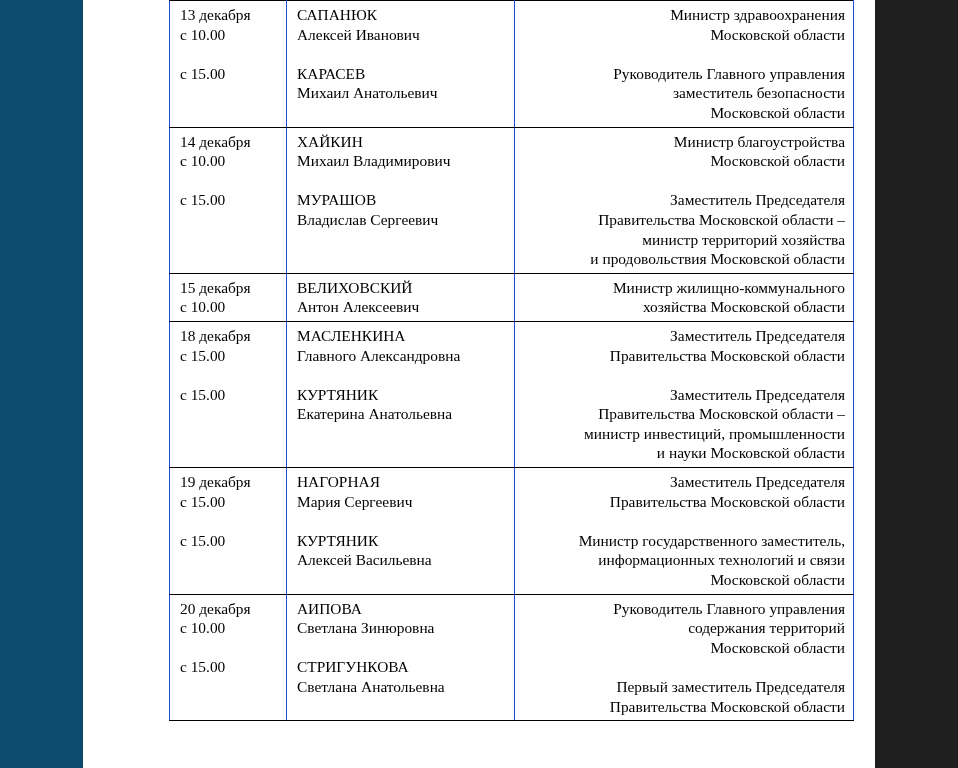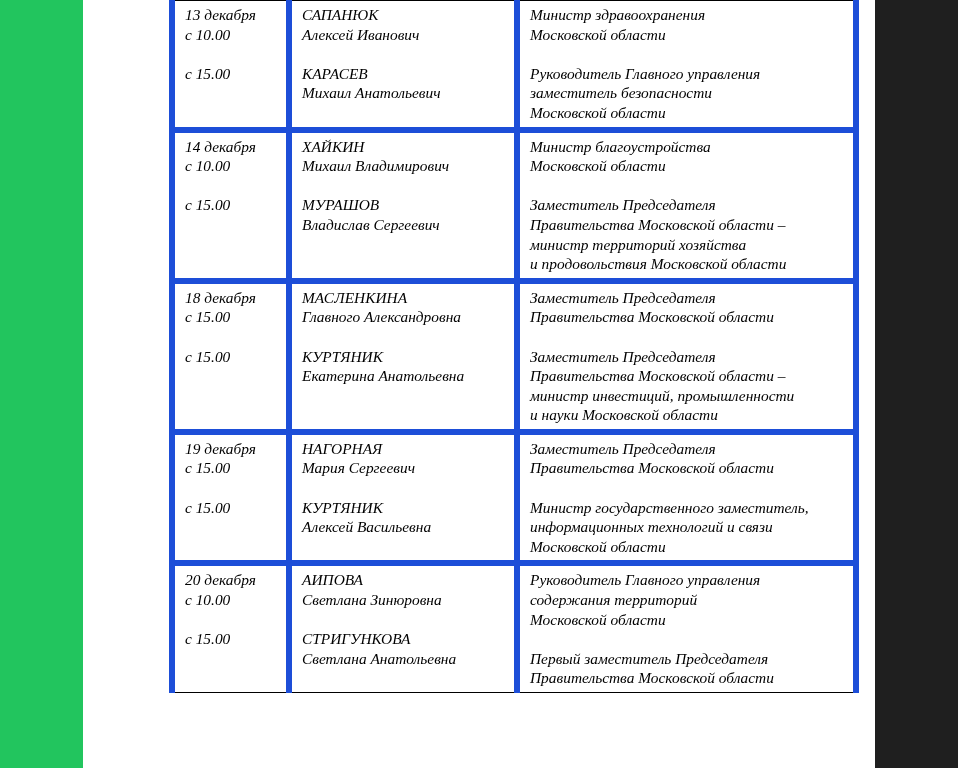--- a/index.html
+++ b/index.html
@@ -12,61 +12,60 @@
     height: 768px;
     overflow: hidden;
     font-family: "Liberation Serif", "DejaVu Serif", serif;
   }
 
   
   #viewer {
     position: relative;
     width: 794px;
     height: 768px;
-    background: #22c55e;
-    font-style: italic;
+    background: #0c4a6e;
   }
   #page {
     position: absolute;
     left: 83px;
     top: 0;
     width: 792px;
     height: 768px;
     background: #ffffff;
   }
 
   
   #doc-table {
     position: absolute;
     left: 86px;     
     top: 0;
     width: 684px;   
     border-collapse: collapse;
     table-layout: fixed;
   }
   #doc-table td {
-    border: 6px solid #1d4ed8;
+    border: 1px solid #1d4ed8;
     border-bottom: 1px solid #000000;
     vertical-align: top;
     padding: 4px 8px 4px 10px;
     font-size: 15.4px;
     line-height: 19.6px;
     color: #000000;
   }
   
   #doc-table tr:first-child td { border-top: 1px solid #000000; }
 
   col.c-date { width: 117px; }
   col.c-name { width: 228px; }
   col.c-post { width: 339px; }
 
   .cell-block + .cell-block { margin-top: 19.6px; }
   .line { white-space: nowrap; }
   .post .line { white-space: normal; }
-  .nowrapline { white-space: nowrap; }
+  .nowrapline { white-space: nowrap; text-align: right; }
 </style>
 </head>
 <body>
 
 <div id="viewer">
   <div id="page">
     <table id="doc-table">
       <colgroup>
         <col class="c-date">
         <col class="c-name">
@@ -134,20 +133,40 @@
                 <div class="line nowrapline">Заместитель Председателя</div>
                 <div class="line nowrapline">Правительства Московской области –</div>
                 <div class="line nowrapline">министр территорий хозяйства</div>
                 <div class="line nowrapline">и продовольствия Московской области</div>
               </div>
             </td>
           </tr>
           <tr>
             <td class="date">
               <div class="cell-block">
+                <div class="line">15 декабря</div>
+                <div class="line">с 10.00</div>
+              </div>
+            </td>
+            <td class="name">
+              <div class="cell-block">
+                <div class="line">ВЕЛИХОВСКИЙ</div>
+                <div class="line">Антон Алексеевич</div>
+              </div>
+            </td>
+            <td class="post">
+              <div class="cell-block">
+                <div class="line nowrapline">Министр жилищно-коммунального</div>
+                <div class="line nowrapline">хозяйства Московской области</div>
+              </div>
+            </td>
+          </tr>
+          <tr>
+            <td class="date">
+              <div class="cell-block">
                 <div class="line">18 декабря</div>
                 <div class="line">с 15.00</div>
               </div>
               <div class="cell-block">
                 <div class="line">с 15.00</div>
               </div>
             </td>
             <td class="name">
               <div class="cell-block">
                 <div class="line">МАСЛЕНКИНА</div>

